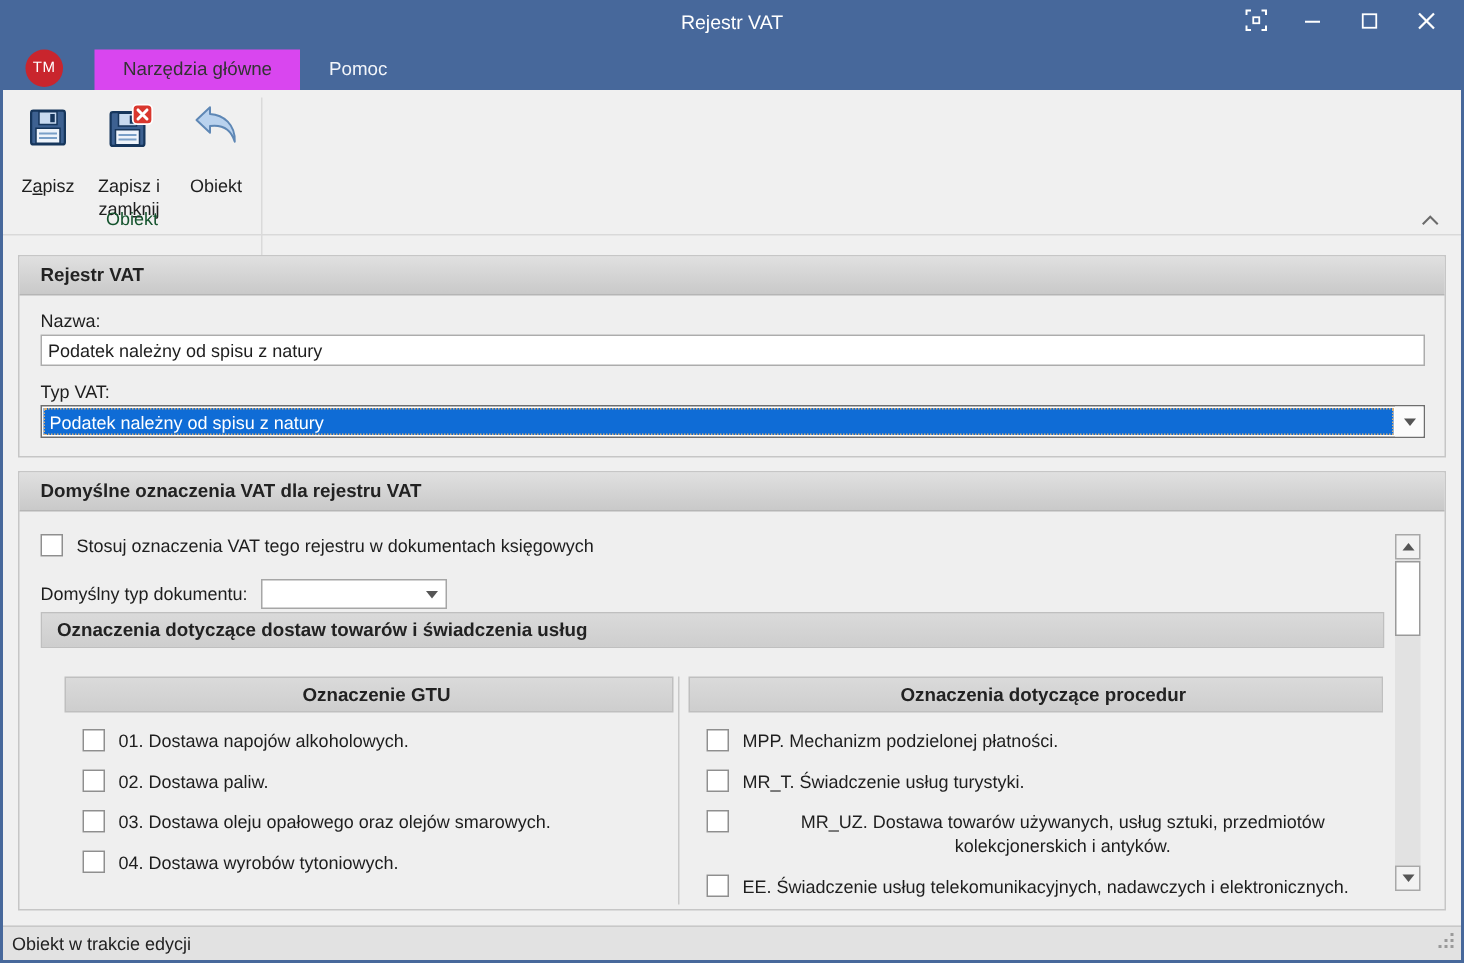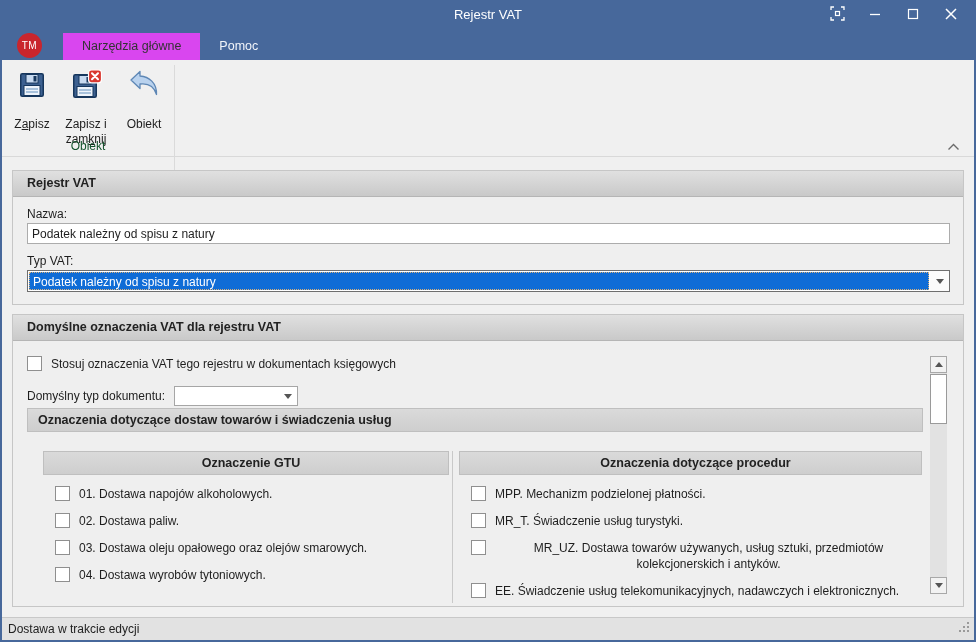--- a/index.html
+++ b/index.html
@@ -275,21 +275,21 @@
         <span class="tri-up-s"></span>
       </div>
       <div class="sb-thumb"></div>
       <div class="sb-btn sb-down">
         <span class="tri-down-s"></span>
       </div>
     </div>
   </div>
 
   <div class="statusbar">
-    <div class="status-text">Dostawa w trakcie edycji</div>
+    <div class="status-text">Obiekt w trakcie edycji</div>
     <div class="resize-grip">
       <svg width="13" height="13" viewBox="0 0 13 13">
         <rect x="9" y="1" width="2" height="2" fill="#9a9a9a"></rect>
         <rect x="5" y="5" width="2" height="2" fill="#9a9a9a"></rect>
           <rect x="9" y="5" width="2" height="2" fill="#9a9a9a"></rect>
         <rect x="1" y="9" width="2" height="2" fill="#9a9a9a"></rect>
           <rect x="5" y="9" width="2" height="2" fill="#9a9a9a"></rect>
           <rect x="9" y="9" width="2" height="2" fill="#9a9a9a"></rect>
       </svg>
     </div>

